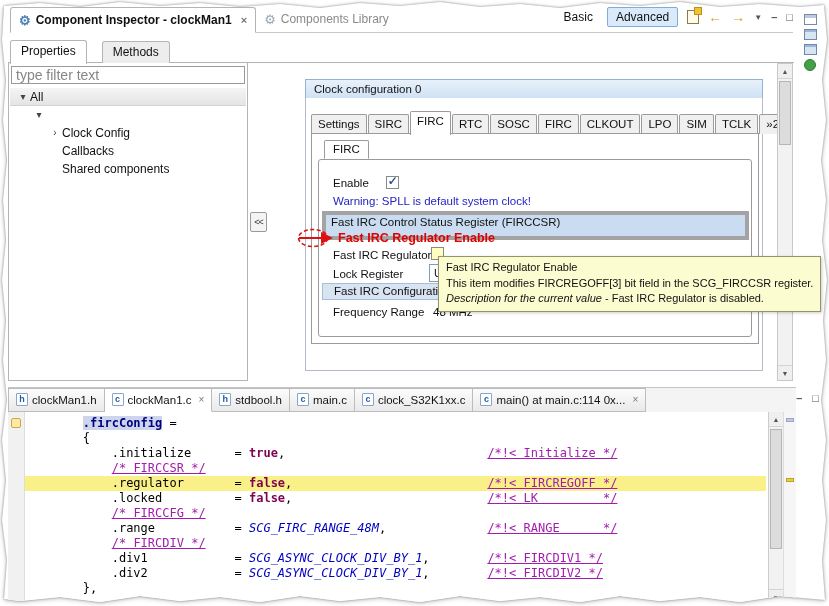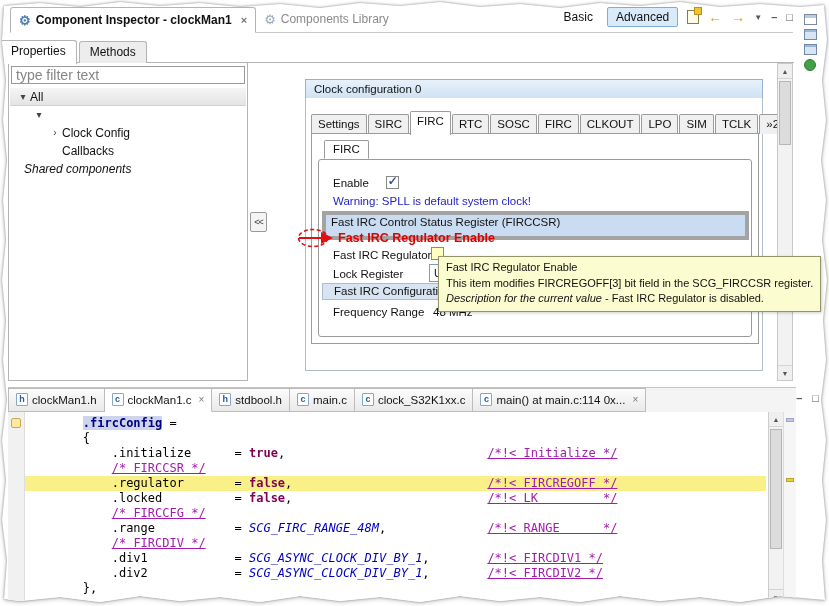--- a/index.html
+++ b/index.html
@@ -33,21 +33,21 @@
   .winbtn { color:#555; font-size:11px; font-weight:bold; }
 
   
   .fastview { position:absolute; right:8px; top:10px; width:22px; }
   .fv { display:block; margin:4px auto; }
   .fv.restore { width:13px; height:11px; border:1px solid #7b8aa0; background:#fff; box-shadow: inset 0 3px 0 #b9cbe2; }
   .fv.win { width:13px; height:11px; border:1px solid #6f87a8; background:#d7e4f2; box-shadow: inset 0 2px 0 #9cb8d6; }
   .fv.green { width:12px; height:12px; border-radius:50%; background:#43a047; border:1px solid #2e7d32; }
 
   
-  .parttabs { position:absolute; left:0; top:40px; height:23px; display:flex; align-items:flex-end; z-index:2; }
+  .parttabs { position:absolute; left:10px; top:40px; height:23px; display:flex; align-items:flex-end; z-index:2;gap:13px; }
   .ptab { padding:3px 10px 4px; border:1px solid #b4b4b4; border-bottom:none; border-radius:3px 3px 0 0;
     background:#ededed; margin-right:2px; }
   .ptab.active { background:#fff; padding-bottom:6px; margin-bottom:-1px; }
   .hline { position:absolute; left:8px; top:62px; width:786px; border-top:1px solid #b4b4b4; }
 
   
   .leftpanel { position:absolute; left:8px; top:63px; width:240px; height:318px;
     border:1px solid #b4b4b4; border-top:none; background:#fff; }
   .filter { display:block; margin:3px 2px 2px; width:234px; height:18px; border:1px solid #9a9a9a;
     color:#868686; font-size:14px; padding:1px 4px; font-family:inherit; background:#fff; }
@@ -202,21 +202,21 @@
                 <span></span>
               </div>
               <div class="trow" style="padding-left: 38px;">
                 <span class="arr">›</span>
                 <span>Clock Config</span>
               </div>
               <div class="trow" style="padding-left: 38px; text-align: center;">
                 <span class="arr"></span>
                 <span>Callbacks</span>
               </div>
-              <div class="trow" style=" font-style: italic;">
+              <div class="trow" style="padding-left: 38px;">
                 <span class="arr"></span>
                 <span>Shared components</span>
               </div>
             </div>
         </div>
 
         <div class="collapse-btn">&lt;&lt;</div>
 
         <div class="mainpanel">
           <div class="clockheader">Clock configuration 0</div>

